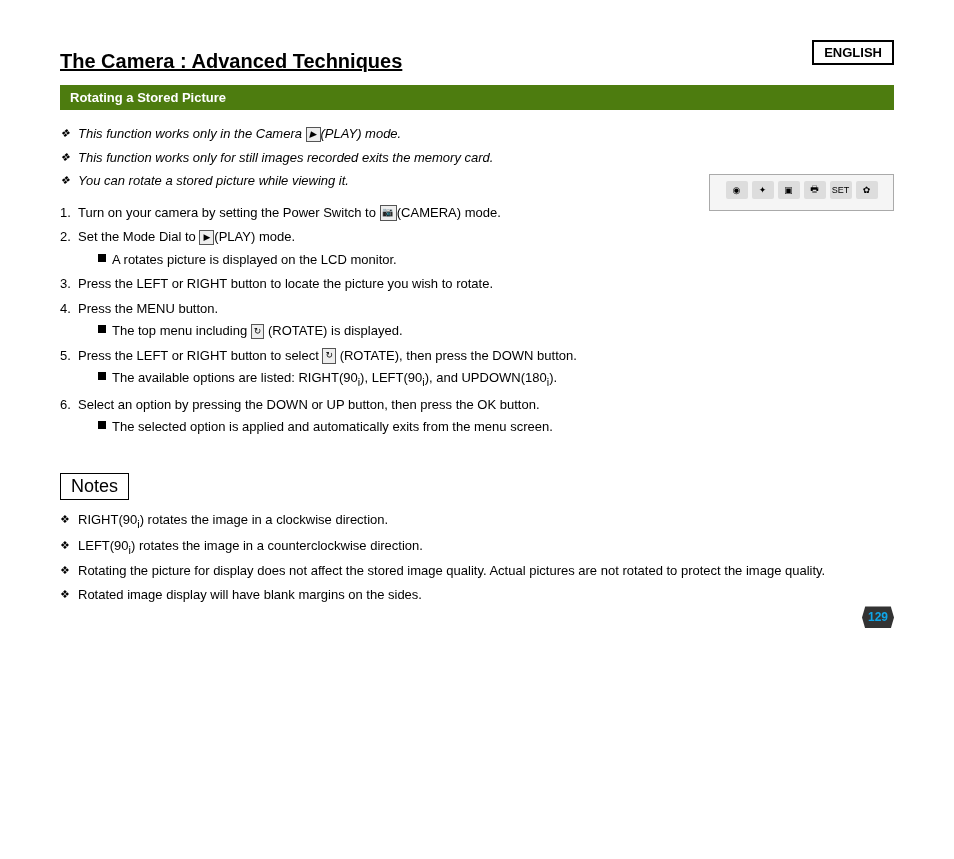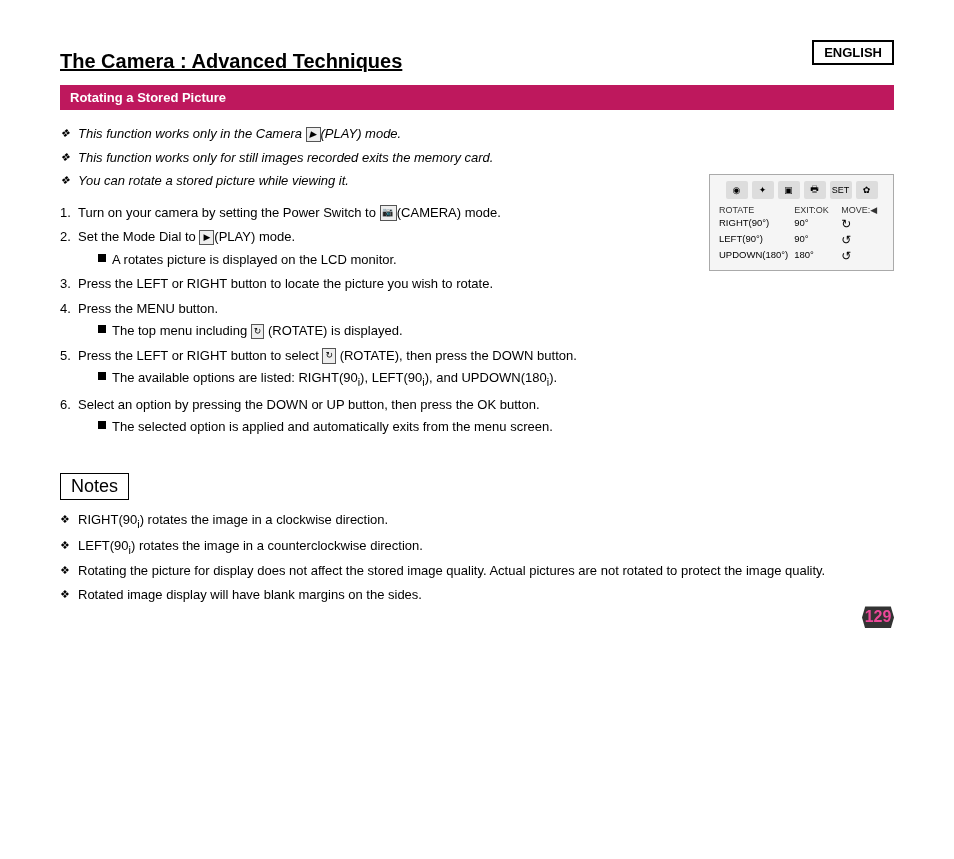--- a/index.html
+++ b/index.html
@@ -27,21 +27,21 @@
       font-size: 13px;
     }
     .main-title {
       font-size: 20px;
       font-weight: bold;
       text-decoration: underline;
       margin-top: 10px;
       margin-bottom: 12px;
     }
     .section-header {
-      background: #be185d;
+      background: #4d7c0f;
       color: #fff;
       font-weight: bold;
       font-size: 13px;
       padding: 5px 10px;
       margin-bottom: 14px;
     }
     .bullet-list {
       list-style: none;
       margin-bottom: 12px;
       font-style: italic;
@@ -170,22 +170,22 @@
       position: absolute;
       left: 0;
       font-size: 11px;
       top: 1px;
     }
     .page-number {
       position: absolute;
       bottom: 20px;
       right: 60px;
       background: #333;
-      color: #ec4899;
-      font-size: 16px;
+      color: #0ea5e9;
+      font-size: 12px;
       font-weight: bold;
       width: 32px;
       height: 22px;
       display: flex;
       align-items: center;
       justify-content: center;
       clip-path: polygon(10% 0%, 90% 0%, 100% 50%, 90% 100%, 10% 100%, 0% 50%);
     }
     .icon-placeholder {
       display: inline-block;
@@ -272,44 +272,20 @@
     <div class="diagram-box">
       <div class="rotate-diagram">
         <div class="icon-row">
           <span class="icon-item">◉</span>
           <span class="icon-item">✦</span>
           <span class="icon-item">▣</span>
           <span class="icon-item">🖶</span>
           <span class="icon-item">SET</span>
           <span class="icon-item">✿</span>
         </div>
-        <table class="rotate-table">
-          <tbody>
-              <tr class="header-row">
-            <td>ROTATE</td>
-            <td>EXIT:OK</td>
-            <td>MOVE:◀</td>
-          </tr>
-          <tr>
-            <td class="label-col">RIGHT(90°)</td>
-            <td>90°</td>
-            <td class="rotate-icon">↻</td>
-          </tr>
-          <tr>
-            <td class="label-col">LEFT(90°)</td>
-            <td>90°</td>
-            <td class="rotate-icon">↺</td>
-          </tr>
-          <tr>
-            <td class="label-col">UPDOWN(180°)</td>
-            <td>180°</td>
-            <td class="rotate-icon">↺</td>
-          </tr>
-        </tbody>
-          </table>
       </div>
     </div>
   </div>
 
   <div class="notes-section">
     <div class="notes-box">Notes</div>
     <ul class="notes-list">
       <li>RIGHT(90<sub>i</sub>) rotates the image in a clockwise direction.</li>
       <li>LEFT(90<sub>i</sub>) rotates the image in a counterclockwise direction.</li>
       <li>Rotating the picture for display does not affect the stored image quality. Actual pictures are not rotated to protect the image quality.</li>

